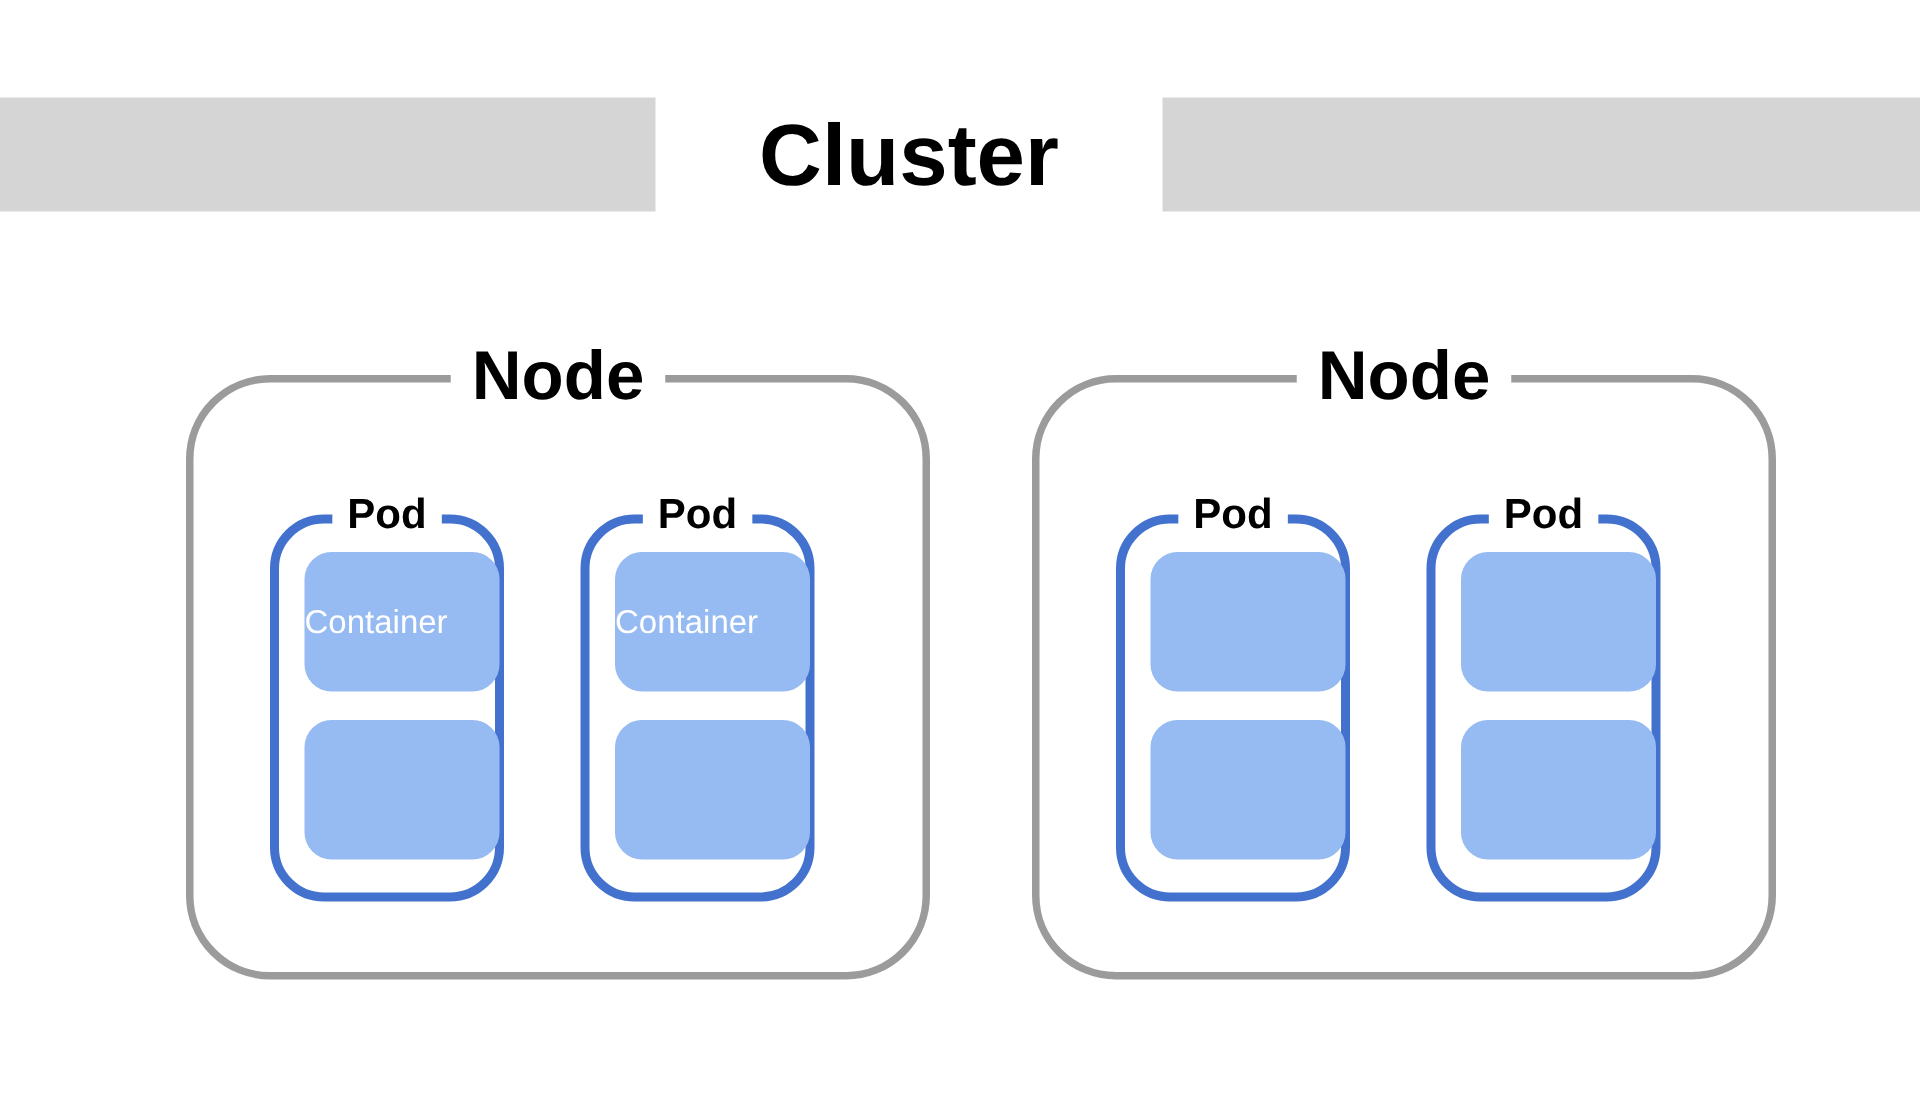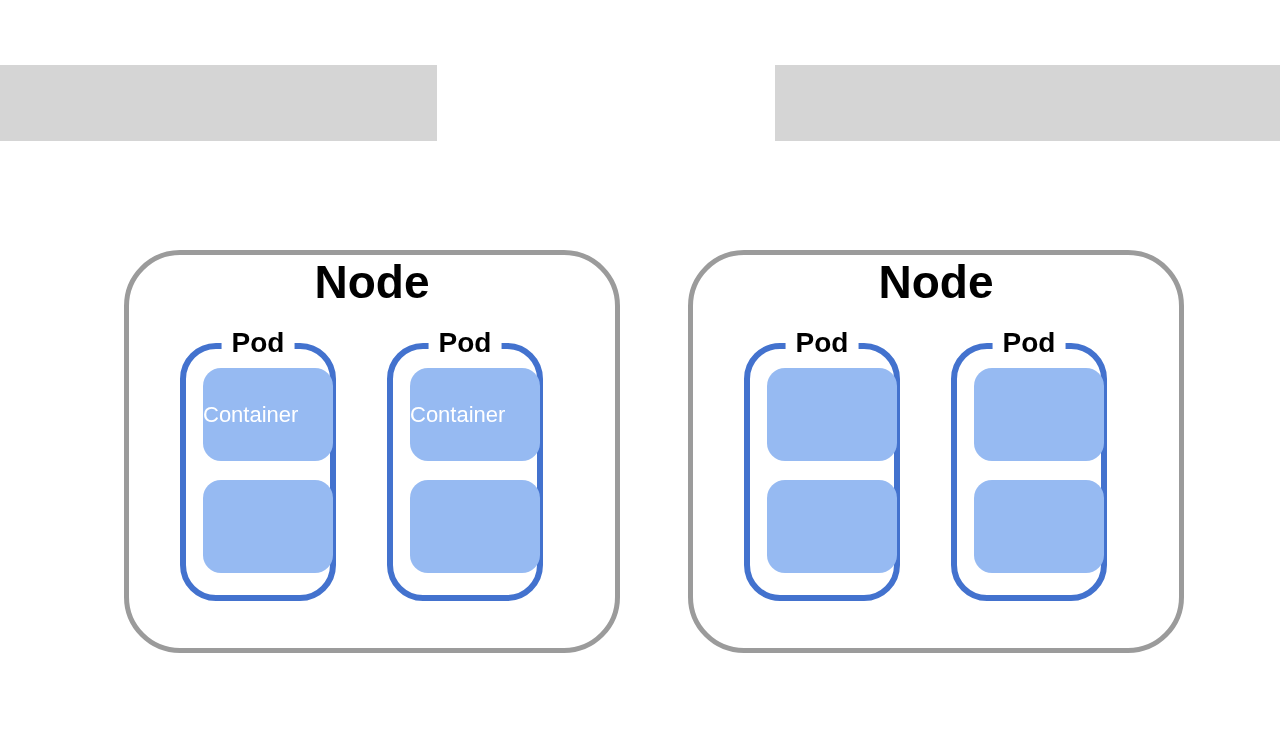--- a/index.html
+++ b/index.html
@@ -54,21 +54,20 @@
     top: -5px;
     left: 50%;
     transform: translate(-50%, -50%);
     background: #ffffff;
     padding: 0 14px;
     font-size: 46px;
     font-weight: bold;
     line-height: 1.05;
     color: #000000;
     white-space: nowrap;
-    margin-top: 32px;
   }
 
   
   .pod {
     position: absolute;
     top: 88px;
     width: 156px;
     height: 258px;
     background: #ffffff;
     border: 6px solid #4372ce;
@@ -110,20 +109,21 @@
     line-height: 1;
     white-space: nowrap;
   }
 </style>
 </head>
 <body>
 
 <div id="stage">
 
   <div class="title-bar left"></div>
+  <div class="cluster-title">Cluster</div>
   <div class="title-bar right"></div>
 
   <div class="node node-left">
     <div class="node-label">Node</div>
 
     <div class="pod pod-a">
       <div class="pod-label">Pod</div>
       <div class="container-box slot-1">
         <span class="container-label">Container</span>
       </div>

